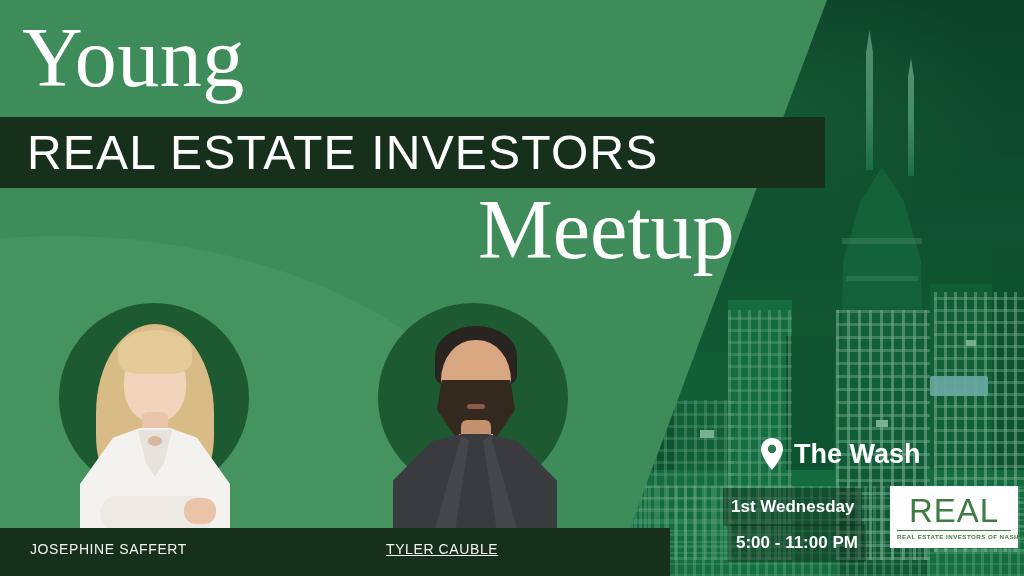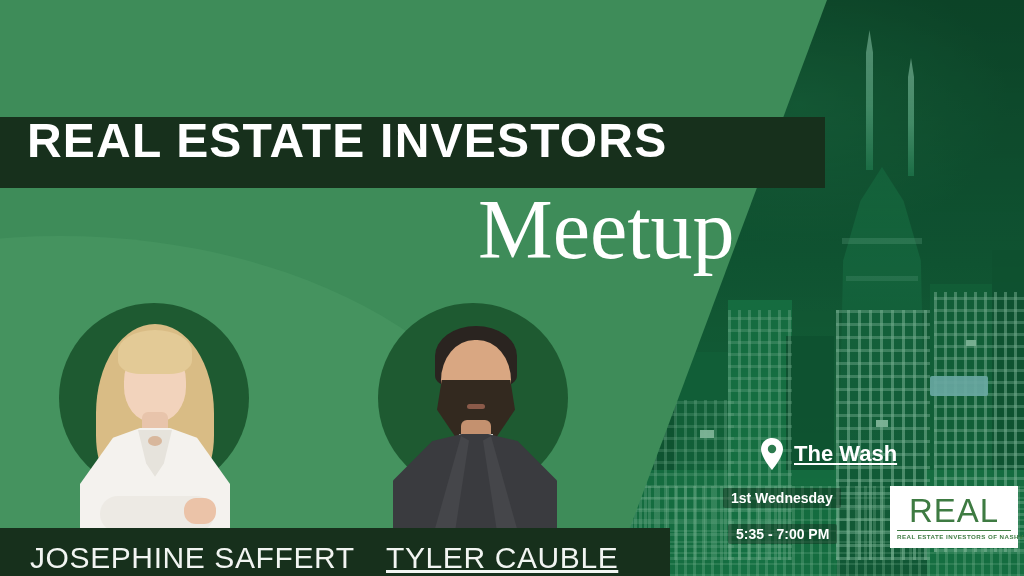--- a/index.html
+++ b/index.html
@@ -58,22 +58,22 @@
   
   .young{
     position:absolute;left:22px;top:16px;
     font-family:"Liberation Serif",serif;font-size:84px;line-height:1;
     color:#fff;letter-spacing:.5px;
   }
   .bar{
     position:absolute;left:0;top:117px;width:825px;height:71px;background:#17301C;
   }
   .bar-text{
-    position:absolute;left:27px;top:115px;width:800px;
-    font-size:48px;font-weight:bold;color:#fff;letter-spacing:1.2px;
+    position:absolute;left:27px;top:127px;width:800px;
+    font-size:48px;font-weight:normal;color:#fff;letter-spacing:1.2px;
     white-space:nowrap;line-height:52px;
   }
   .meetup{
     position:absolute;left:478px;top:188px;
     font-family:"Liberation Serif",serif;font-size:84px;line-height:1;
     color:#fff;
   }
 
   
   .circ{position:absolute;width:190px;height:190px;border-radius:50%;background:#1E5A31;}
@@ -117,30 +117,30 @@
       repeating-linear-gradient(90deg,#E8E6E1 0 5px,#BFBCB6 5px 9px),
       repeating-linear-gradient(0deg,#E8E6E1 0 5px,#BFBCB6 5px 9px);
     clip-path:polygon(10% 0,90% 0,74% 100%,26% 100%);}
   .m-lapelL{left:66px;top:136px;width:40px;height:114px;background:#45464A;
     clip-path:polygon(80% 0,100% 4%,58% 100%,0 100%);}
   .m-lapelR{left:120px;top:136px;width:40px;height:114px;background:#45464A;
     clip-path:polygon(0 4%,20% 0,100% 100%,42% 100%);}
 
   
   .band{position:absolute;left:0;top:528px;width:670px;height:48px;background:#17301C;}
-  .name{position:absolute;top:541px;font-size:30px;color:#F2F5F2;letter-spacing:.6px;}
+  .name{position:absolute;top:541px;font-size:14px;color:#F2F5F2;letter-spacing:.6px;}
   .name.one{left:30px;}
   .name.two{left:386px;text-decoration:underline;}
 
   
   .venue{position:absolute;left:760px;top:438px;display:flex;align-items:center;gap:10px;}
   .pin{width:24px;height:32px;flex:0 0 auto;}
-  .venue-text{font-size:22px;font-weight:bold;color:#fff;white-space:nowrap;text-decoration:underline;}
-  .chip{position:absolute;background:rgba(14,40,24,.42);padding:2px 8px;border-radius:2px;
-    font-size:14px;font-weight:bold;color:#fff;white-space:nowrap;}
+  .venue-text{font-size:27px;font-weight:bold;color:#fff;white-space:nowrap;}
+  .chip{position:absolute;background:rgba(14,40,24,.42);padding:9px 8px;border-radius:2px;
+    font-size:17px;font-weight:bold;color:#fff;white-space:nowrap;}
   .chip.day{left:723px;top:488px;}
   .chip.time{left:728px;top:524px;}
 
   
   .logo{position:absolute;left:890px;top:486px;width:128px;height:62px;background:#fff;
     box-sizing:border-box;padding:5px 7px 4px;display:flex;flex-direction:column;justify-content:center;}
   .logo-main{font-size:33px;line-height:33px;color:#3E7B42;letter-spacing:1px;text-align:center;
     font-family:"Liberation Sans",sans-serif;font-weight:normal;}
   .logo-rule{height:1px;background:#3E7B42;margin:3px 0 2px;}
   .logo-sub{font-size:6.2px;line-height:8px;color:#3E7B42;letter-spacing:.45px;
@@ -193,20 +193,21 @@
       <div class="win b" style="left:700px;top:430px;width:14px;height:8px;"></div>
       <div class="win b" style="left:876px;top:420px;width:12px;height:7px;"></div>
       <div class="win b" style="left:966px;top:340px;width:10px;height:6px;"></div>
 
       <div class="cityveil"></div>
       <div class="citytint"></div>
     </div>
   </div>
   <div class="wedge"></div>
 
+  <div class="young">Young</div>
   <div class="bar"></div>
   <div class="bar-text">REAL ESTATE INVESTORS</div>
   <div class="meetup">Meetup</div>
 
   <div class="circ one"></div>
   <div class="person one">
     <div class="p-hair w-hairback"></div>
     <div class="p-face w-face"></div>
     <div class="p-hair w-hairtop"></div>
     <div class="p-neck w-neck"></div>
@@ -235,21 +236,21 @@
   <div class="name two">TYLER CAUBLE</div>
 
   <div class="venue">
     <svg class="pin" viewBox="0 0 24 32">
       <path d="M12 0C5.9 0 1 4.9 1 11c0 8.2 11 21 11 21s11-12.8 11-21C23 4.9 18.1 0 12 0z" fill="#ffffff"></path>
       <circle cx="12" cy="11" r="4.2" fill="#2c7a4e"></circle>
     </svg>
     <span class="venue-text">The Wash</span>
   </div>
   <div class="chip day">1st Wednesday</div>
-  <div class="chip time">5:35 - 7:00 PM</div>
+  <div class="chip time">5:00 - 11:00 PM</div>
 
   <div class="logo">
     <div class="logo-main">REAL</div>
     <div class="logo-rule"></div>
     <div class="logo-sub">REAL ESTATE INVESTORS OF NASHVILLE</div>
   </div>
 
 </div>
 
 </body></html>

